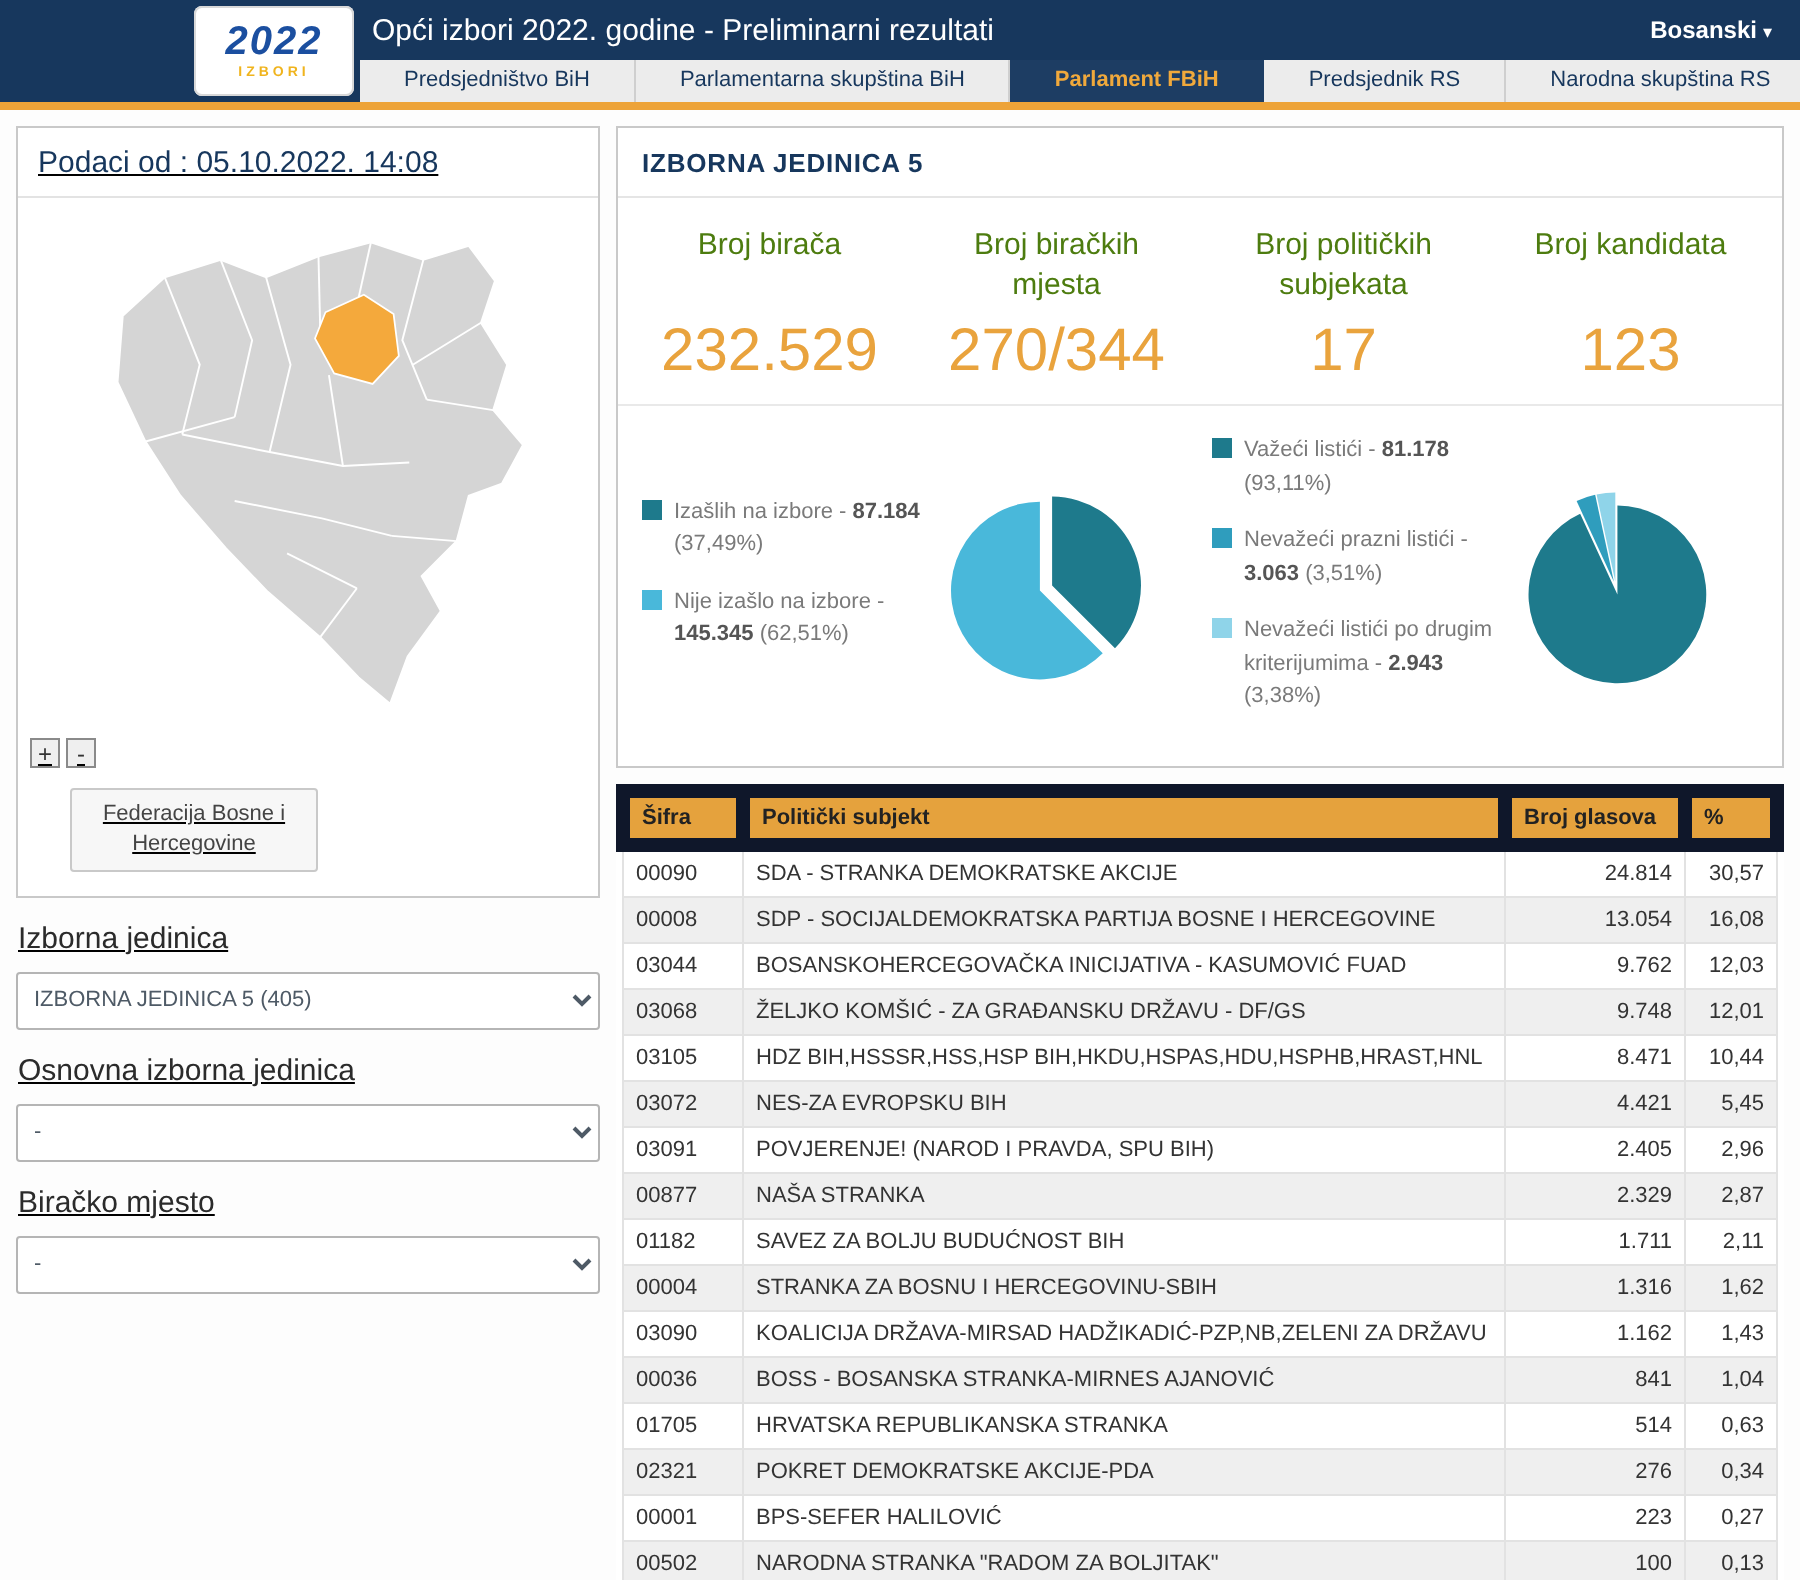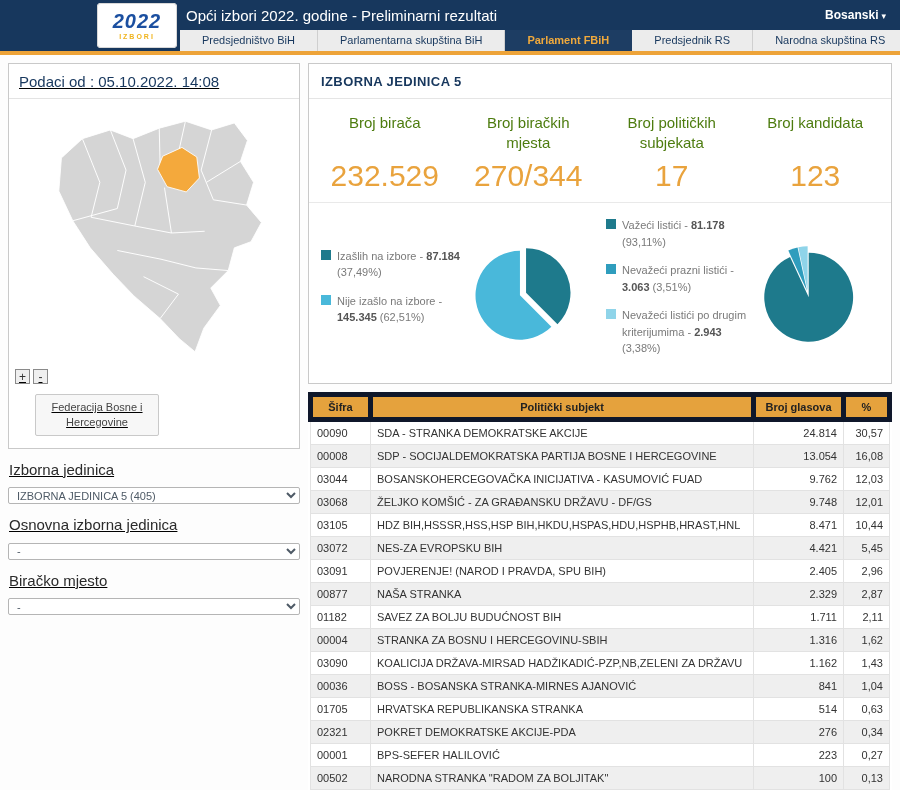--- a/index.html
+++ b/index.html
@@ -56,21 +56,21 @@
   }
   .entity-btn {
     display:block; margin:8px 0 12px 26px; width:124px; padding:5px 6px;
     background:#f7f7f7; border:1px solid #c9c9c9; border-radius:2px;
     color:#444; font-size:11px; line-height:1.35; text-align:center;
     cursor:pointer; font-family:inherit;
   }
   .select-group { margin-top:12px; }
   .select-label { font-size:15px; color:#2b2b2b; margin:12px 0 8px 1px; }
   .filter-select {
-    width:100%; height:17px; font-size:11px; color:#4e5a66;
+    width:100%; height:29px; font-size:11px; color:#4e5a66;
     border:1px solid #b5b5b5; border-radius:2px; background:#fff; padding:0 4px;
   }
 
   
   .main { flex:1; min-width:0; }
   .main-title {
     color:#17375d; font-weight:bold; font-size:13px; letter-spacing:0.4px;
     padding:10px 12px 9px; border-bottom:1px solid #e5e5e5;
   }
   .stats { display:flex; padding:14px 4px 10px; }
@@ -87,21 +87,21 @@
   }
   .legend li { position:relative; padding-left:16px; margin-bottom:12px; line-height:1.5; }
   .marker { position:absolute; left:0; top:2px; width:10px; height:10px; display:inline-block; }
   .leg-val { font-weight:bold; color:#555; }
   svg.pie { width:104px; height:104px; margin-top:4px; }
 
   
   .results { width:100%; border-collapse:collapse; margin-top:8px; font-size:11px; background:#fff; }
   .results th {
     background:#e5a23d; color:#222; font-weight:bold;
-    padding:4px 6px; border:5px solid #0f172a; text-align:center;
+    padding:4px 6px; border:7px solid #0f172a; text-align:left;
   }
   .results td { padding:5px 6px; border:1px solid #e2e2e2; color:#333; }
   .results .col0 { width:60px; }
   .results .col2 { width:90px;margin-top:32px; }
   .results .col3 { width:46px; }
   .results td.col2, .results td.col3 { text-align:right; }
   .results tbody tr:nth-child(even) { background:#efefef; }
 </style>
 </head>
 <body>

